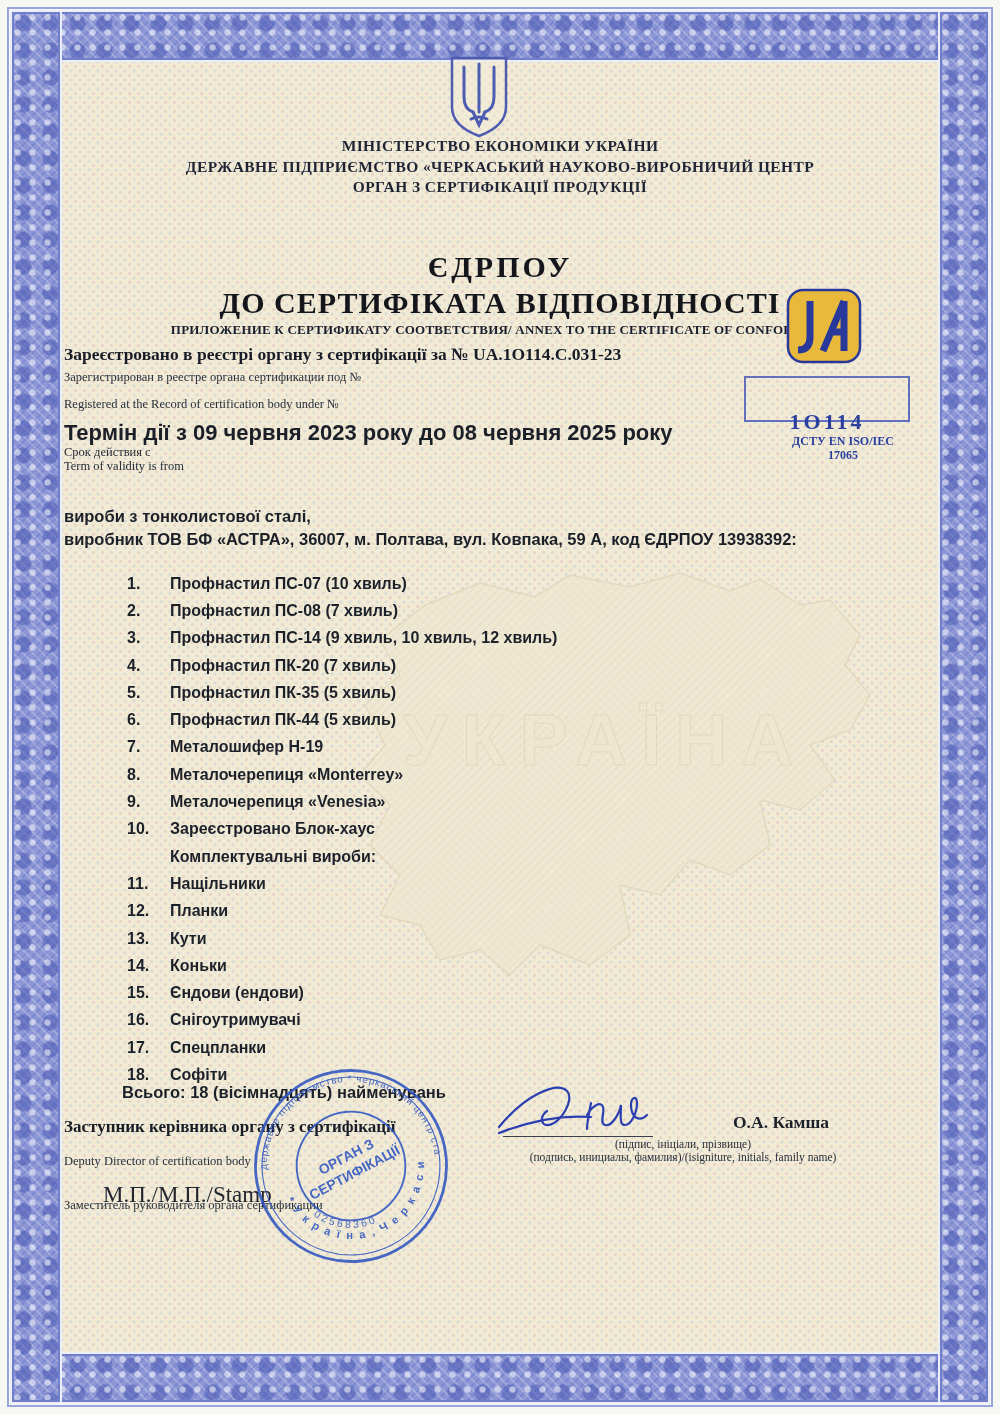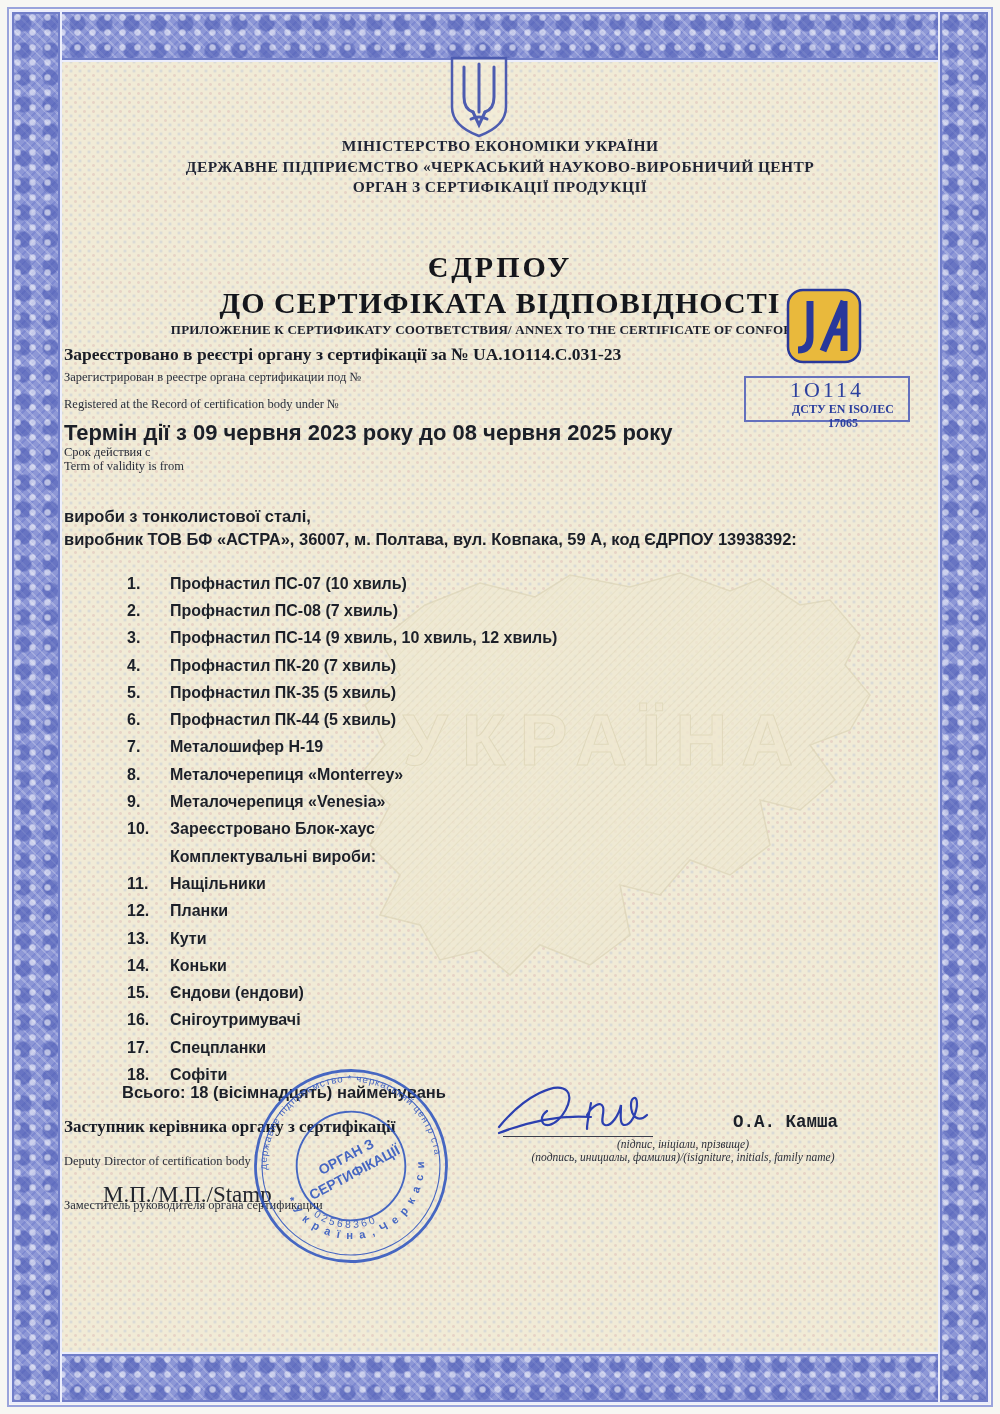--- a/index.html
+++ b/index.html
@@ -46,27 +46,27 @@
   .sans{font-family:"Liberation Sans",sans-serif;}
   .validity-main{font-weight:bold;font-size:22px;color:#1b1f28;}
   .intro{font-weight:bold;font-size:16.5px;color:#1b1f28;line-height:23px;}
   .items{position:absolute;left:0;top:570px;width:900px;}
   .item-row{display:flex;height:27.3px;align-items:center;font-family:"Liberation Sans",sans-serif;
     font-weight:bold;font-size:16px;color:#1c2029;}
   .item-num{width:43px;margin-left:127px;}
   .item-label{flex:1;}
   .total{font-family:"Liberation Sans",sans-serif;font-weight:bold;font-size:16.5px;color:#1c2029;}
   .role-ua{font-weight:bold;font-size:17px;color:#181c26;}
-  .name{font-family:Liberation Mono, monospace;font-weight:bold;font-size:17.5px;color:#1c2029;}
-  .hint{font-size:11.5px;color:#2a2e3a;text-align:center;font-style:italic;}
+  .name{font-family:Liberation Serif, serif;font-weight:bold;font-size:17.5px;color:#1c2029;}
+  .hint{font-size:11.5px;color:#2a2e3a;text-align:center;}
   .mp{font-size:23px;color:#23262e;}
   .badge{position:absolute;left:786px;top:288px;width:76px;height:76px;z-index:3;}
   .codebox{position:absolute;left:744px;top:376px;width:162px;height:42px;border:2px solid #6470bd;
     text-align:center;color:#2b3f9e;z-index:3;}
-  .codebox .code{font-weight:normal;font-size:22px;letter-spacing:3px;line-height:24px;}
+  .codebox .code{font-weight:bold;font-size:22px;letter-spacing:3px;line-height:24px;margin-top:32px;}
   .codebox .std{font-weight:bold;font-size:12px;line-height:14px;padding-left:32px;}
   .sigline{position:absolute;left:503px;top:1136px;width:150px;border-bottom:1.6px solid #3a3f4d;}
   .watermark{position:absolute;left:330px;top:545px;z-index:0;opacity:.85;}
   .stamp{position:absolute;left:248px;top:1063px;width:206px;height:206px;z-index:4;opacity:.88;
     transform:rotate(-6deg);}
   .signature-svg{position:absolute;left:495px;top:1075px;z-index:4;}
   .content{position:absolute;inset:0;z-index:2;}
 </style>
 </head>
 <body>

